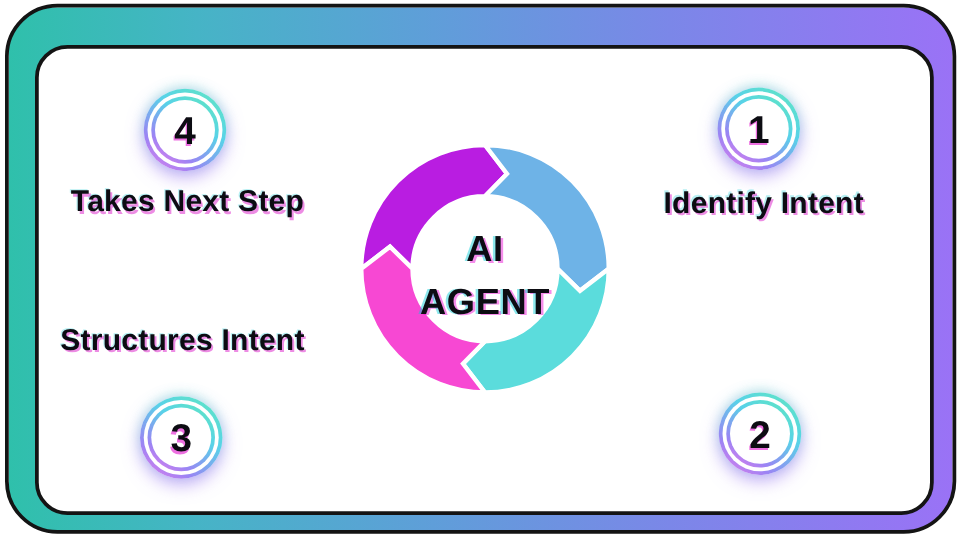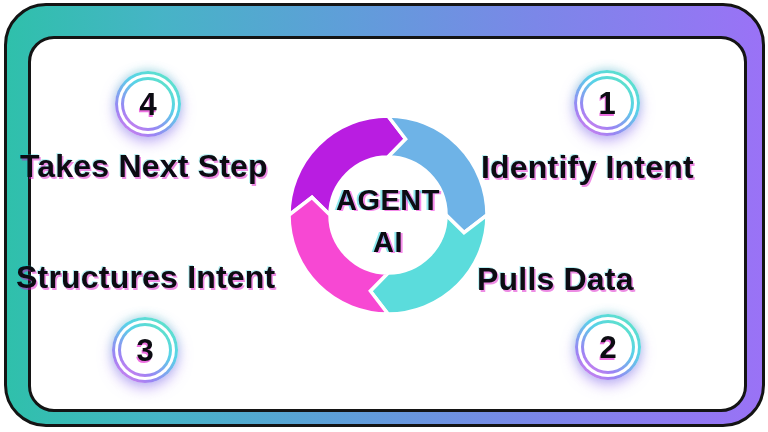--- a/index.html
+++ b/index.html
@@ -49,22 +49,22 @@
   }
   .ring-core {
     position: absolute; inset: 3px; border-radius: 50%; background: #ffffff;
     display: flex; align-items: center; justify-content: center;
   }
   .ring-core span {
     font-size: 31px; font-weight: 700; color: #0c0c12; line-height: 1;
     text-shadow: -1px 2px 0 rgba(225, 16, 205, 0.6);
   }
   .step-label {
-    position: absolute; width: 260px; text-align: left;
-    font-size: 32px; font-weight: 700; color: #0c0c12; letter-spacing: 0.2px;
+    position: absolute; width: 260px; text-align: center;
+    font-size: 24px; font-weight: 700; color: #0c0c12; letter-spacing: 0.2px;
     text-shadow: 1.5px 1.8px 0 rgba(216, 0, 196, 0.45), -1px -1px 0 rgba(0, 200, 212, 0.28);
     white-space: nowrap;
   }
   .pos-c1 { left: 574px; top: 70px; }
   .pos-c2 { left: 575px; top: 314px; }
   .pos-c3 { left: 112px; top: 317px; }
   .pos-c4 { left: 115px; top: 71px; }
   .pos-l1 { left: 481px; top: 149px; }
   .pos-l2 { left: 477px; top: 261px; }
   .pos-l3 { left: 16px;  top: 259px; }
@@ -79,22 +79,22 @@
   <div class="card"></div>
 
   <svg class="cycle" width="220" height="220" viewBox="-110 -110 220 220">
     <path d="M -99,0 A 99,99 0 0 1 0,-99 L 17.6,-76 L 0,-58 A 58,58 0 0 0 -58,0 L -76,-17.6 Z" fill="#b91de1"></path>
     <path d="M 0,-99 A 99,99 0 0 1 99,0 L 76,17.6 L 58,0 A 58,58 0 0 0 0,-58 L 17.6,-76 Z" fill="#6eb3e7"></path>
     <path d="M 99,0 A 99,99 0 0 1 0,99 L -17.6,76 L 0,58 A 58,58 0 0 0 58,0 L 76,17.6 Z" fill="#5bdcdc"></path>
     <path d="M 0,99 A 99,99 0 0 1 -99,0 L -76,-17.6 L -58,0 A 58,58 0 0 0 0,58 L -17.6,76 Z" fill="#f748d3"></path>
   </svg>
 
   <div class="center-title">
+    <div>AI</div>
     <div>AGENT</div>
-    <div>AI</div>
   </div>
 
   <div class="num-circle pos-c1">
     <div class="ring-gap">
       <div class="ring-inner">
         <div class="ring-core">
           <span>1</span>
         </div>
       </div>
     </div>
@@ -103,21 +103,20 @@
 
   <div class="num-circle pos-c2">
     <div class="ring-gap">
       <div class="ring-inner">
         <div class="ring-core">
           <span>2</span>
         </div>
       </div>
     </div>
   </div>
-  <div class="step-label pos-l2">Pulls Data</div>
 
   <div class="num-circle pos-c3">
     <div class="ring-gap">
       <div class="ring-inner">
         <div class="ring-core">
           <span>3</span>
         </div>
       </div>
     </div>
   </div>

